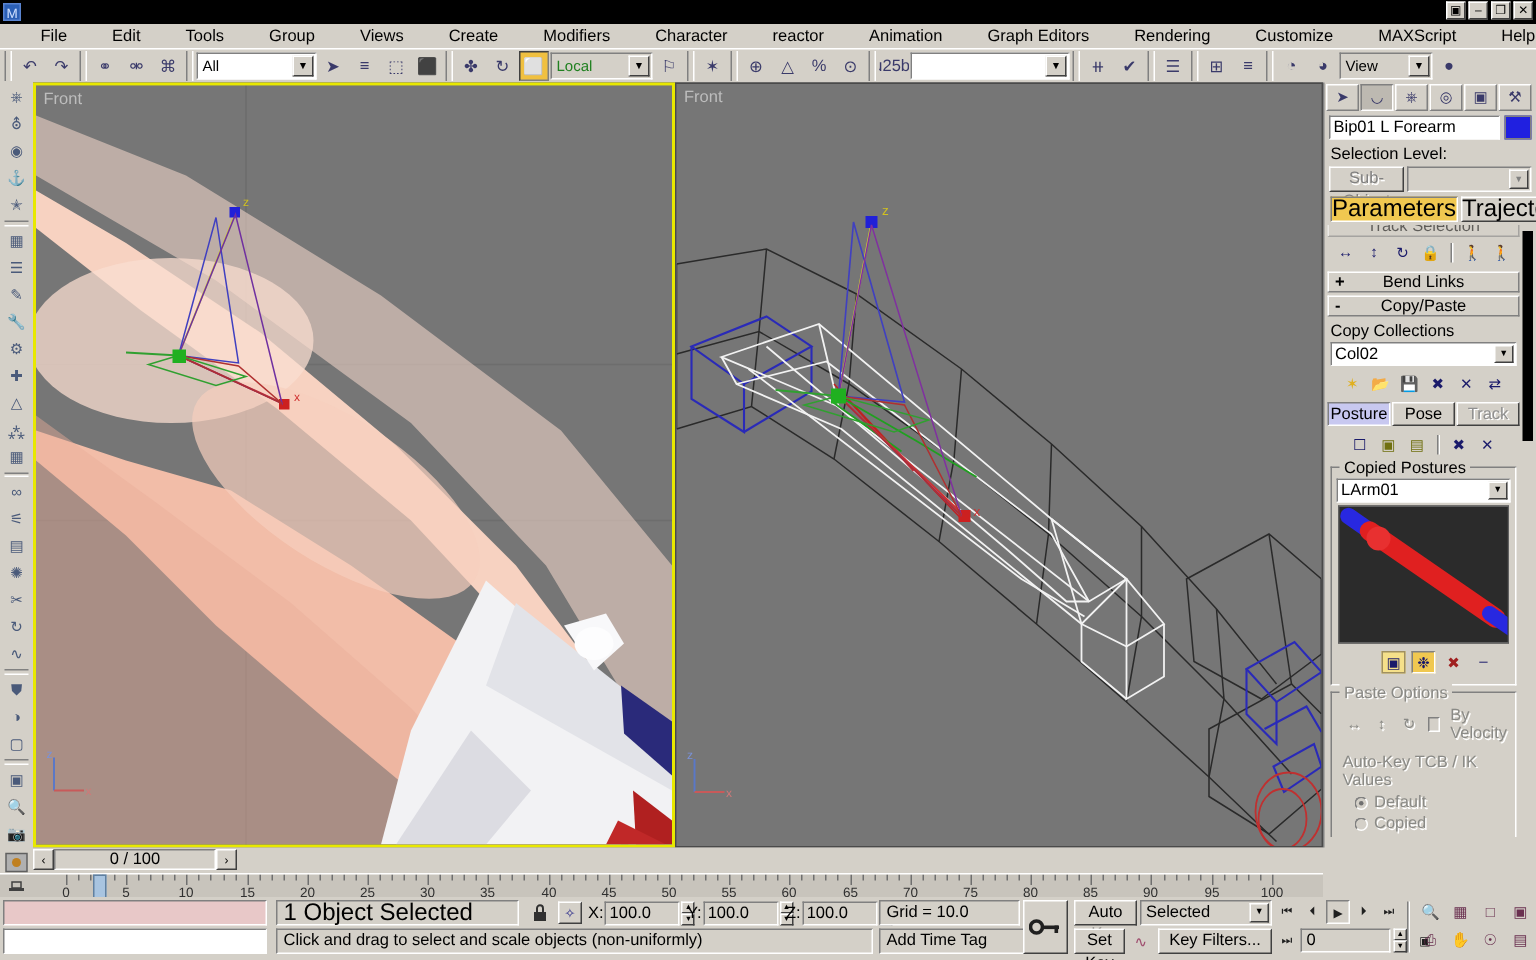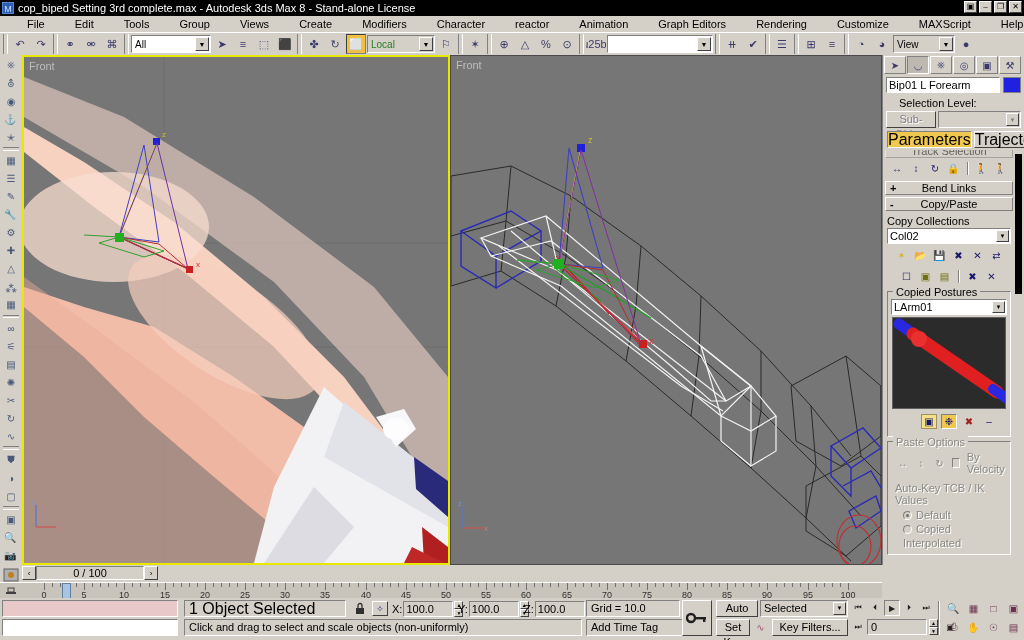--- a/index.html
+++ b/index.html
@@ -101,21 +101,21 @@
     font-size:10px; color:#3a3a6a;
   }
   .cptab.on { background:#bdb9b1; border:1px solid #808080; border-right-color:#fff; border-bottom-color:#fff; }
   .namerow { display:flex; align-items:flex-end; padding:2px 3px; gap:3px; }
   .namefield {
     flex:1; height:16px; background:#fff; border:1px solid #808080;
     border-right-color:#fff; border-bottom-color:#fff;
     font-size:11px; line-height:14px; padding-left:2px;
   }
   .colorswatch { width:18px; height:16px; background:#2020e0; border:1px solid #808080; }
-  .lbl { padding:2px 4px; font-size:11px;margin-left:12px; }
+  .lbl { padding:2px 4px; font-size:11px; }
   .sorow { display:flex; align-items:center; padding:0 3px; gap:2px; }
   .sobtn {
     width:50px; height:17px; background:#d4d0c8; border:1px solid #fff;
     border-right-color:#404040; border-bottom-color:#404040;
     font-size:11px; color:#808080; text-align:center; line-height:15px;
     text-shadow: 1px 1px 0 #fff;
   }
   .socombo {
     flex:1; height:17px; background:#d4d0c8; border:1px solid #808080;
     border-right-color:#fff; border-bottom-color:#fff; position:relative;
@@ -341,21 +341,20 @@
   }
   .vsep2 { position:absolute; left:938px; top:3px; width:1px; height:34px; border-left:1px solid #808080; border-right:1px solid #fff; }
 </style>
 </head>
 <body>
 
 <div class="app">
 
   <div class="titlebar">
     <div class="appicon">M</div>
-    <div class="ttext">cop_biped Setting 3rd complete.max - Autodesk 3ds Max 8  - Stand-alone License</div>
     <div class="winbtns">
       <div class="winbtn">▣</div>
       <div class="winbtn">–</div>
       <div class="winbtn">❐</div>
       <div class="winbtn">✕</div>
     </div>
   </div>
 
   <div class="menubar">
     <div class="mi">File</div>
@@ -669,20 +668,25 @@
 
         <div class="iconrow">
           <div class="ibtn" style="color:#e0b020">✶</div>
           <div class="ibtn" style="color:#c08020">📂</div>
           <div class="ibtn" style="color:#2a2a8a">💾</div>
           <div class="ibtn">✖</div>
           <div class="ibtn">✕</div>
           <div class="ibtn">⇄</div>
         </div>
 
+        <div class="pptabs">
+          <div class="pptab on">Posture</div>
+          <div class="pptab">Pose</div>
+          <div class="pptab dis">Track</div>
+        </div>
 
         <div class="iconrow">
           <div class="ibtn">☐</div>
           <div class="ibtn" style="color:#707010">▣</div>
           <div class="ibtn" style="color:#707010">▤</div>
           <div class="vdiv"></div>
           <div class="ibtn">✖</div>
           <div class="ibtn">✕</div>
         </div>
 

